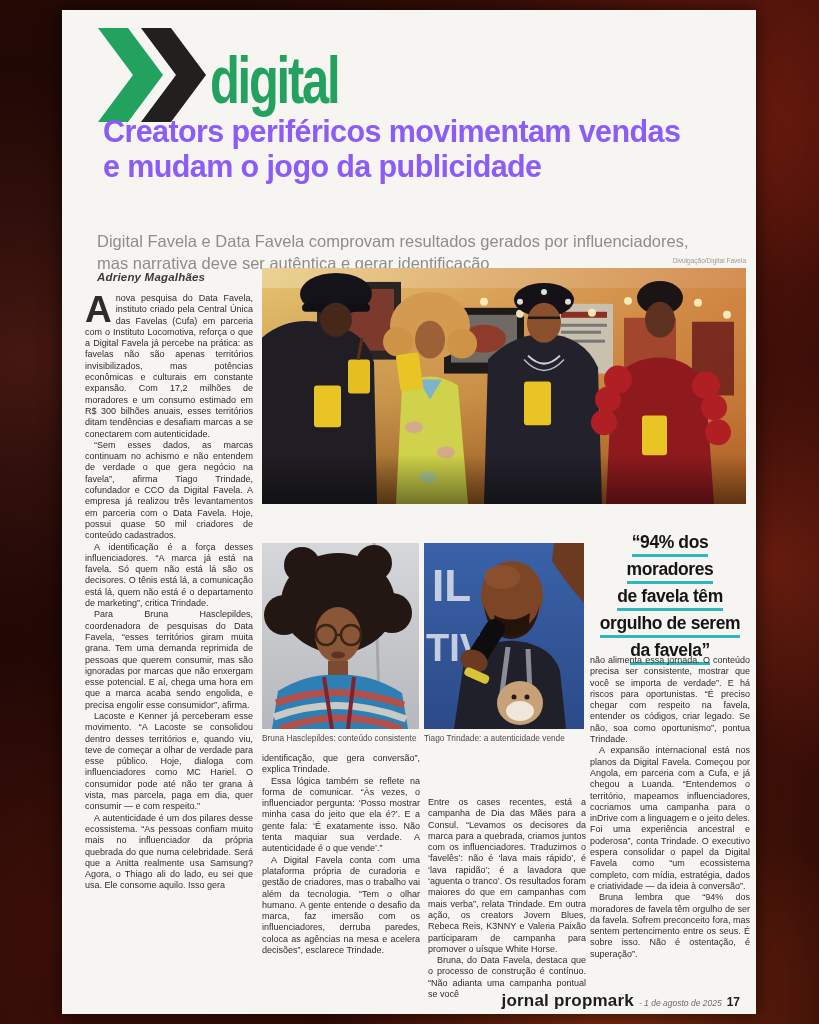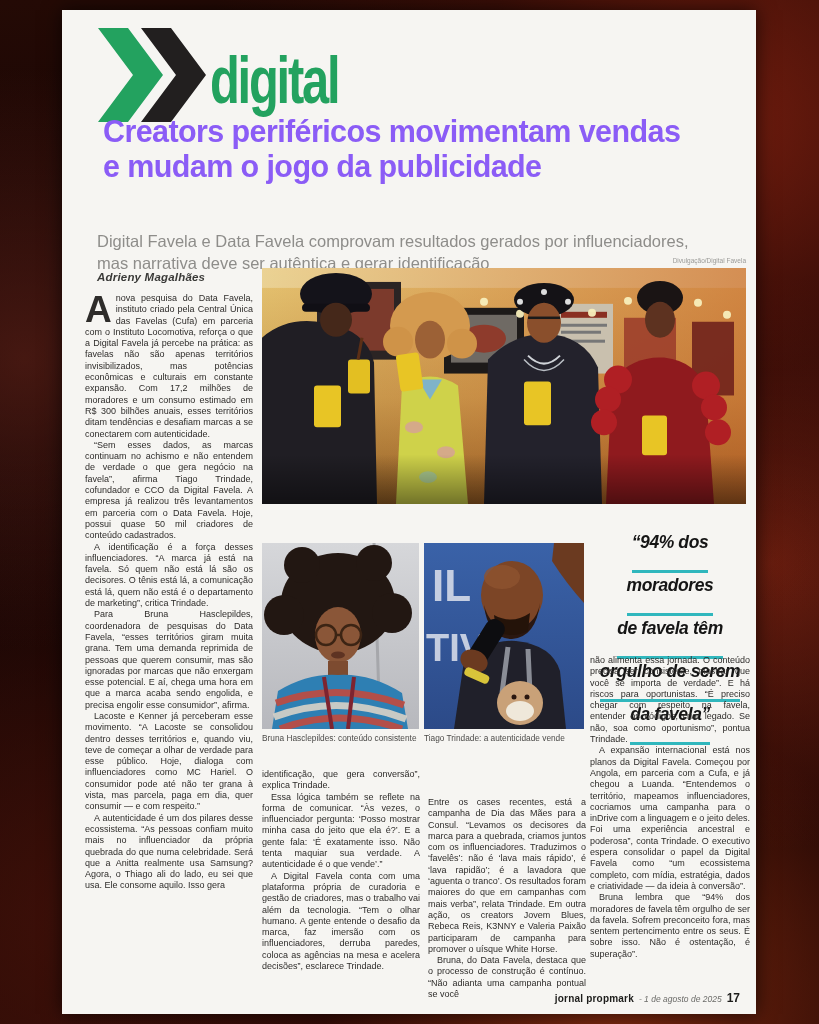--- a/index.html
+++ b/index.html
@@ -39,21 +39,21 @@
     font-size:11.5px;font-weight:bold;font-style:italic;color:#3a3a38;letter-spacing:.2px;
   }
   
   .col{
     position:absolute;overflow:hidden;text-align:justify;
     font-size:9px;line-height:11.3px;color:#2e2c2a;
   }
   .col p{margin:0;}
   .col p + p{text-indent:9px;}
   .col1{left:23px;top:283px;width:168px;height:692px;}
-  .col2{left:200px;top:743px;width:158px;height:234px;margin-top:16px;}
+  .col2{left:200px;top:743px;width:158px;height:234px;}
   .col3{left:366px;top:743px;width:158px;height:234px;margin-top:44px;}
   .col4{left:528px;top:645px;width:160px;height:332px;}
   .dropcap{
     float:left;font-size:37px;line-height:29px;font-weight:bold;color:#2e2c2a;
     padding:2px 4px 0 0;
   }
   
   .photo{position:absolute;overflow:hidden;background:#f97316;}
   .photo svg{display:block;width:100%;height:100%;}
   .photo-main{left:200px;top:258px;width:484px;height:236px;}
@@ -65,26 +65,26 @@
   }
   .caption{position:absolute;font-size:8.3px;color:#4c4b49;line-height:10px;}
   .caption-main{left:200px;top:499px;width:484px;}
   .caption-left{left:200px;top:723px;width:157px;}
   .caption-right{left:362px;top:723px;width:160px;}
   
   .pullquote{
     position:absolute;left:522px;top:520px;width:172px;text-align:center;
     font-weight:bold;font-size:17.5px;line-height:24px;color:#151515;letter-spacing:-.4px;
   }
-  .pullquote .pq-line{display:inline-block;border-bottom:3px solid #30b7bd;padding-bottom:16px;font-style:italic;}
+  .pullquote .pq-line{display:inline-block;border-bottom:3px solid #30b7bd;padding-bottom:0px;}
   
   .footer{
     position:absolute;right:16px;top:981px;display:flex;align-items:baseline;gap:5px;
   }
-  .footer-brand{font-weight:bold;font-size:10px;color:#1d1d1b;letter-spacing:.2px;}
+  .footer-brand{font-weight:bold;font-size:17px;color:#1d1d1b;letter-spacing:.2px;}
   .footer-date{font-style:italic;font-size:8.5px;color:#6b6b68;}
   .footer-page{font-weight:bold;font-size:12px;color:#1d1d1b;}
 </style>
 </head>
 <body>
 
 <div class="page">
 
   <div class="masthead">
     <svg width="118" height="94" viewBox="0 0 118 94">

